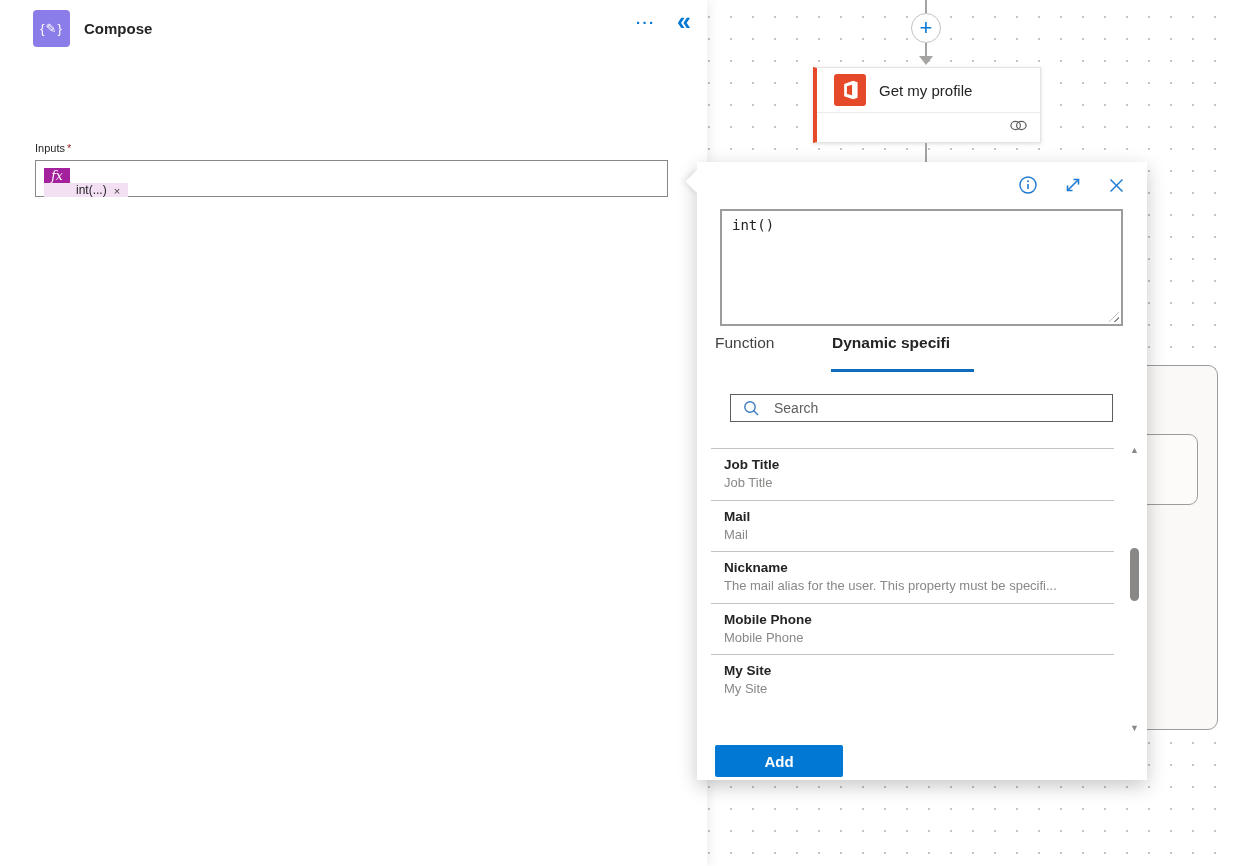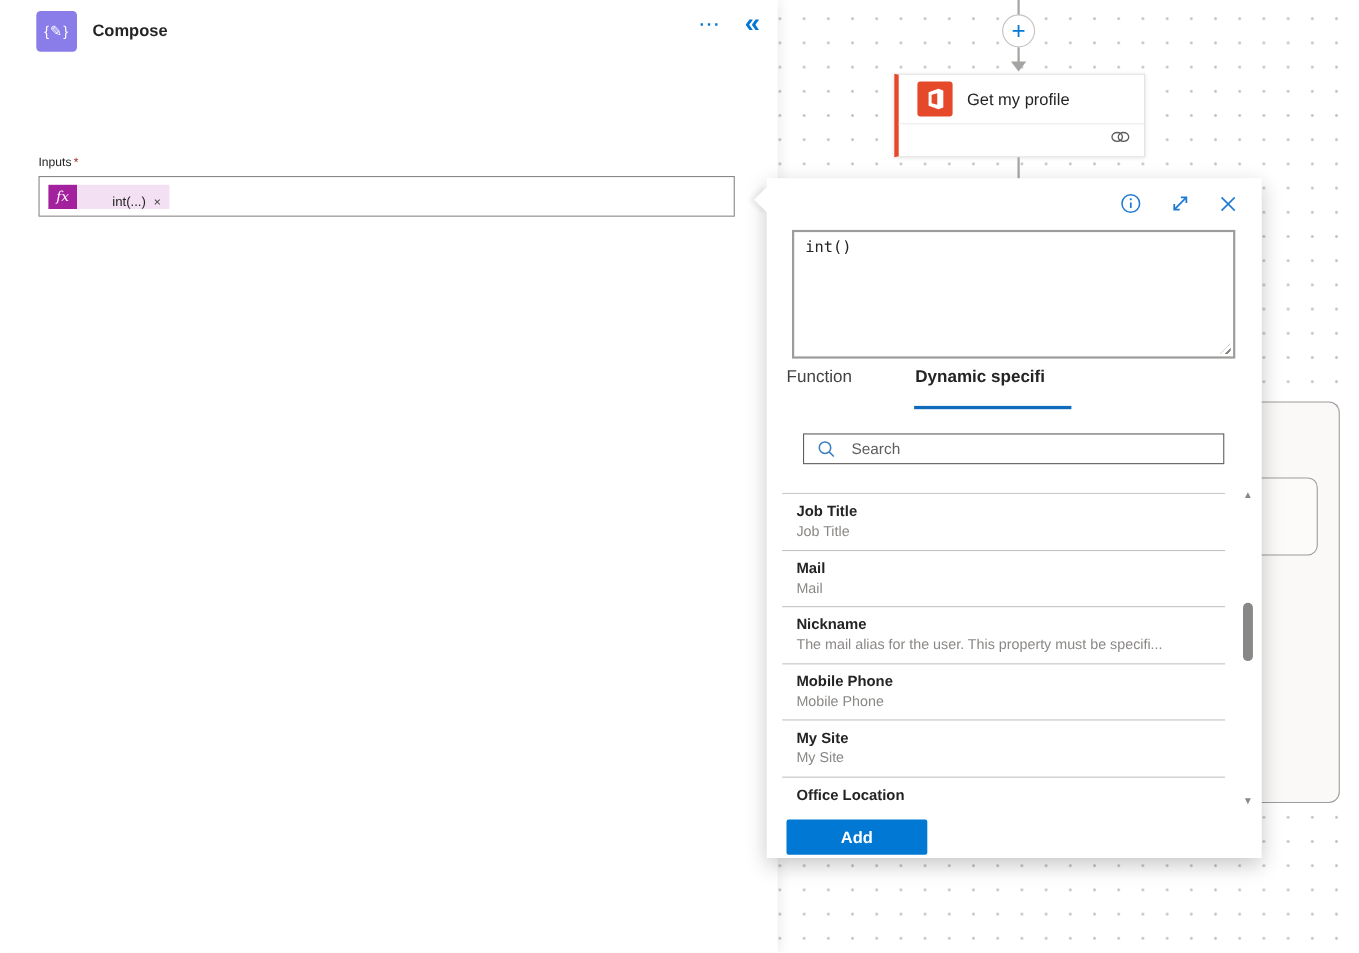--- a/index.html
+++ b/index.html
@@ -43,21 +43,21 @@
                     cursor:pointer; }
   .tabs { position:absolute; left:0; top:90px; width:707px; height:26px; }
   .tab { position:absolute; top:0; font-size:15px; color:#3B3A39; white-space:nowrap; cursor:pointer; }
   .tab.active { font-weight:600; color:#242424; }
   .tab-underline { position:absolute; left:35px; top:22px; width:82px; height:3px; background:#0F6CBD;
                    border-radius:2px; }
   .inputs-label { position:absolute; left:35px; top:142px; font-size:11px; color:#242424; }
   .req { color:#A4262C; margin-left:2px; }
   .inputs-box { position:absolute; left:35px; top:160px; width:633px; height:37px; border:1px solid #8A8886;
                 background:#fff; display:flex; align-items:center; padding-left:8px; }
-  .token { display:flex; height:22px; cursor:pointer; }
+  .token { display:flex; height:22px; cursor:pointer;flex-direction:column; }
   .token-badge { width:26px; background:#A4219E; color:#fff; display:flex; align-items:center;
                  justify-content:center; font-family:"DejaVu Serif", serif; font-style:italic; font-size:12.5px; }
   .token-body { background:#F3E0F3; display:flex; align-items:flex-end; font-size:12px; color:#242424;
                 padding:0 8px 0 32px; gap:7px; }
   .token-x { font-size:11px; color:#424242; cursor:pointer; }
 
   
   .popup { position:absolute; left:697px; top:162px; width:450px; height:618px; background:#fff;
            box-shadow:0 6px 18px rgba(0,0,0,.22); z-index:3; }
   .beak { position:absolute; left:-8px; top:11px; width:17px; height:17px; background:#fff;
@@ -209,24 +209,20 @@
         <div class="dc-desc">The mail alias for the user. This property must be specifi...</div>
       </div>
       <div class="dc-item">
         <div class="dc-title">Mobile Phone</div>
         <div class="dc-desc">Mobile Phone</div>
       </div>
       <div class="dc-item">
         <div class="dc-title">My Site</div>
         <div class="dc-desc">My Site</div>
       </div>
-      <div class="dc-item">
-        <div class="dc-title">Office Location</div>
-        <div class="dc-desc"></div>
-      </div>
     </div>
 
     <div class="scrollbar">
       <div class="sb-arrow sb-up">▲</div>
       <div class="sb-thumb"></div>
       <div class="sb-arrow sb-down">▼</div>
     </div>
 
     <button class="add-btn">Add</button>
   </div>

